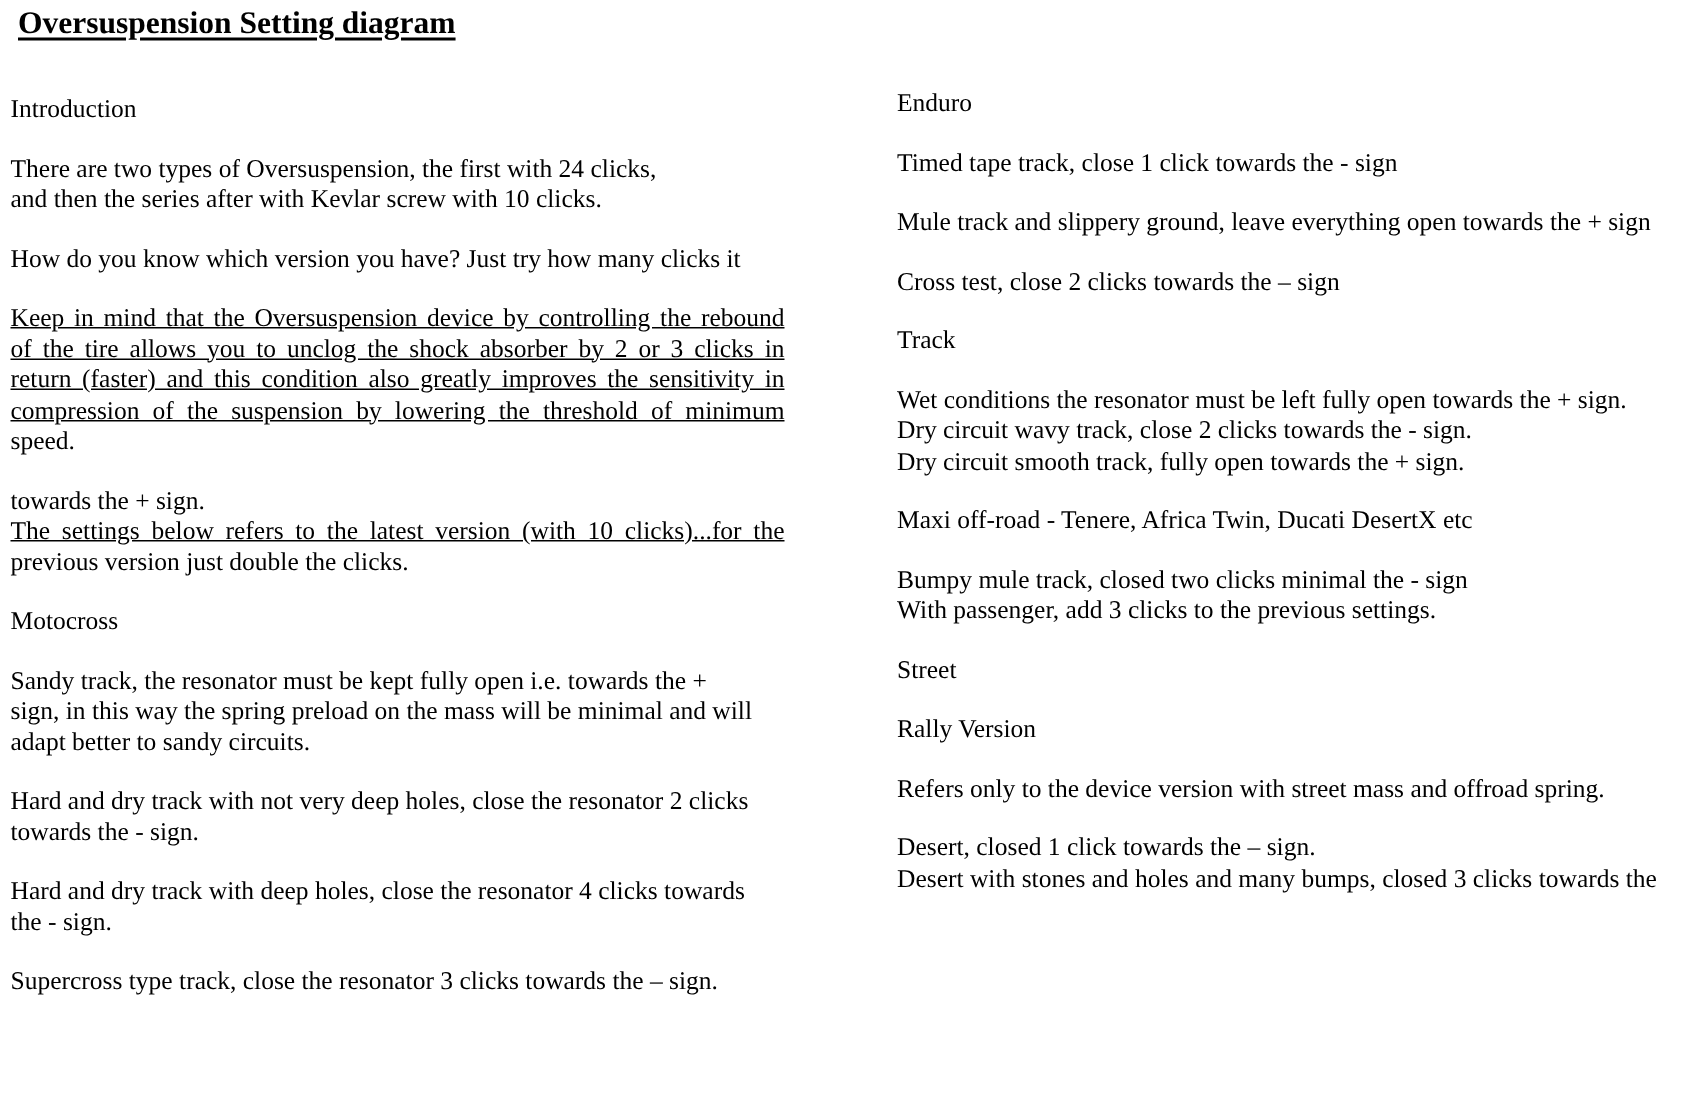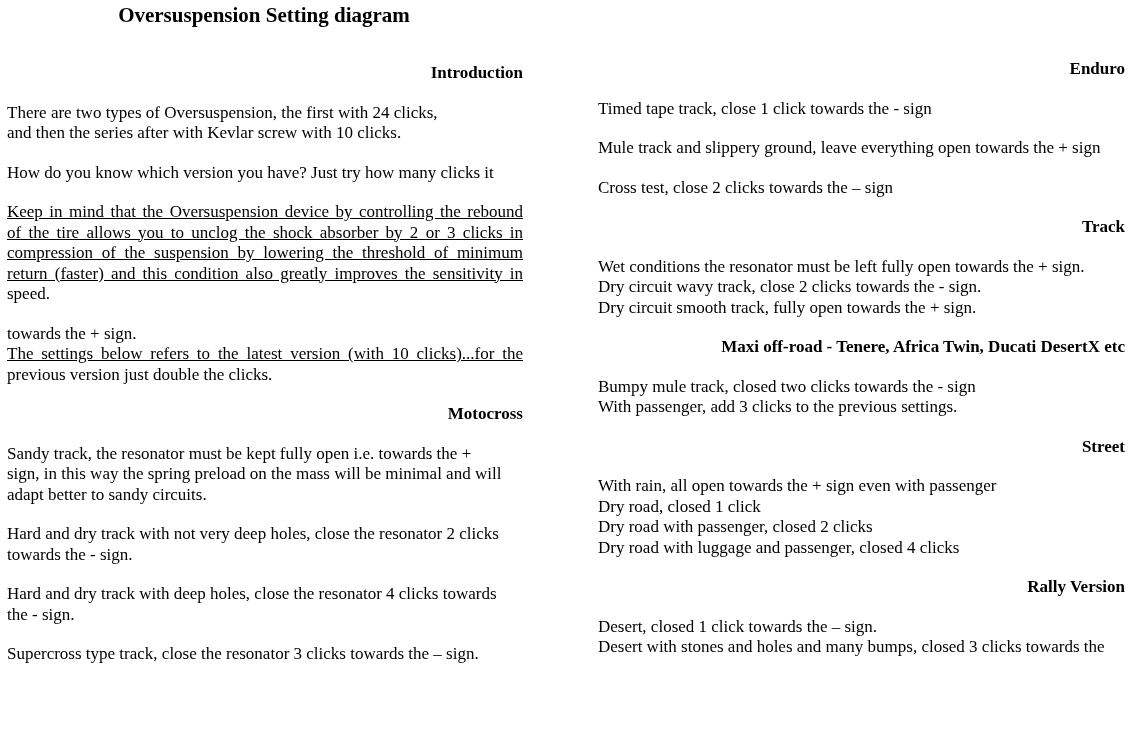--- a/index.html
+++ b/index.html
@@ -4,34 +4,35 @@
 <style>
   html, body { margin: 0; padding: 0; }
   body {
     width: 1131px; height: 743px;
     background: #ffffff; color: #000000;
     font-family: "Liberation Serif", "DejaVu Serif", serif;
     position: relative; overflow: hidden;
   }
   .doc-title {
     position: absolute; left: 0; top: 2px; width: 528px;
-    text-align: center;
     font-size: 21px; font-weight: bold;
+    text-decoration: underline;
     text-decoration-thickness: 2px;
     text-underline-offset: 3px;
     line-height: 26px;
+    padding-left: 12px;
   }
   .col {
     position: absolute;
     font-size: 17px; line-height: 20.5px;
   }
   .col-left  { left: 7px;  top: 63px; width: 516px; }
   .col-right { left: 598px; top: 59px; width: 527px; }
   .block { margin: 0 0 19px 0; }
-  .heading { font-weight: bold; text-align: right; }
+  .heading { font-weight: normal; }
   .ln { white-space: pre-wrap; }
   .jl { text-align: justify; text-align-last: justify; text-decoration: underline; }
 </style>
 </head>
 <body>
 
 <div>
 
   <div class="doc-title">Oversuspension Setting diagram</div>
 
@@ -44,22 +45,22 @@
       <div class="ln">and then the series after with Kevlar screw with 10 clicks.</div>
     </div>
 
     <div class="block">
       <div class="ln">How do you know which version you have? Just try how many clicks it</div>
     </div>
 
     <div class="block">
       <div class="ln jl">Keep in mind that the Oversuspension device by controlling the rebound</div>
       <div class="ln jl">of the tire allows you to unclog the shock absorber by 2 or 3 clicks in</div>
+      <div class="ln jl">return (faster) and this condition also greatly improves the sensitivity in</div>
       <div class="ln jl">compression of the suspension by lowering the threshold of minimum</div>
-      <div class="ln jl">return (faster) and this condition also greatly improves the sensitivity in</div>
       <div class="ln">speed.</div>
     </div>
 
     <div class="block">
       <div class="ln">towards the + sign.</div>
       <div class="ln jl">The settings below refers to the latest version (with 10 clicks)...for the</div>
       <div class="ln">previous version just double the clicks.</div>
     </div>
 
     <div class="block heading">Motocross</div>
@@ -105,35 +106,32 @@
 
     <div class="block">
       <div class="ln">Wet conditions the resonator must be left fully open towards the + sign.</div>
       <div class="ln">Dry circuit wavy track, close 2 clicks towards the - sign.</div>
       <div class="ln">Dry circuit smooth track, fully open towards the + sign.</div>
     </div>
 
     <div class="block heading">Maxi off-road - Tenere, Africa Twin, Ducati DesertX etc</div>
 
     <div class="block">
-      <div class="ln">Bumpy mule track, closed two clicks towards the - sign</div>
+      <div class="ln">Bumpy mule track, closed two clicks minimal the - sign</div>
       <div class="ln">With passenger, add 3 clicks to the previous settings.</div>
     </div>
 
     <div class="block heading">Street</div>
 
-    <div class="block">
-      <div class="ln">With rain, all open towards the + sign even with passenger</div>
-      <div class="ln">Dry road, closed 1 click</div>
-      <div class="ln">Dry road with passenger, closed 2 clicks</div>
-      <div class="ln">Dry road with luggage and passenger, closed 4 clicks</div>
-    </div>
 
     <div class="block heading">Rally Version</div>
 
+    <div class="block">
+      <div class="ln">Refers only to the device version with street mass and offroad spring.</div>
+    </div>
 
     <div class="block">
       <div class="ln">Desert, closed 1 click towards the – sign.</div>
       <div class="ln">Desert with stones and holes and many bumps, closed 3 clicks towards the</div>
     </div>
 
   </div>
 
 </div>
 

